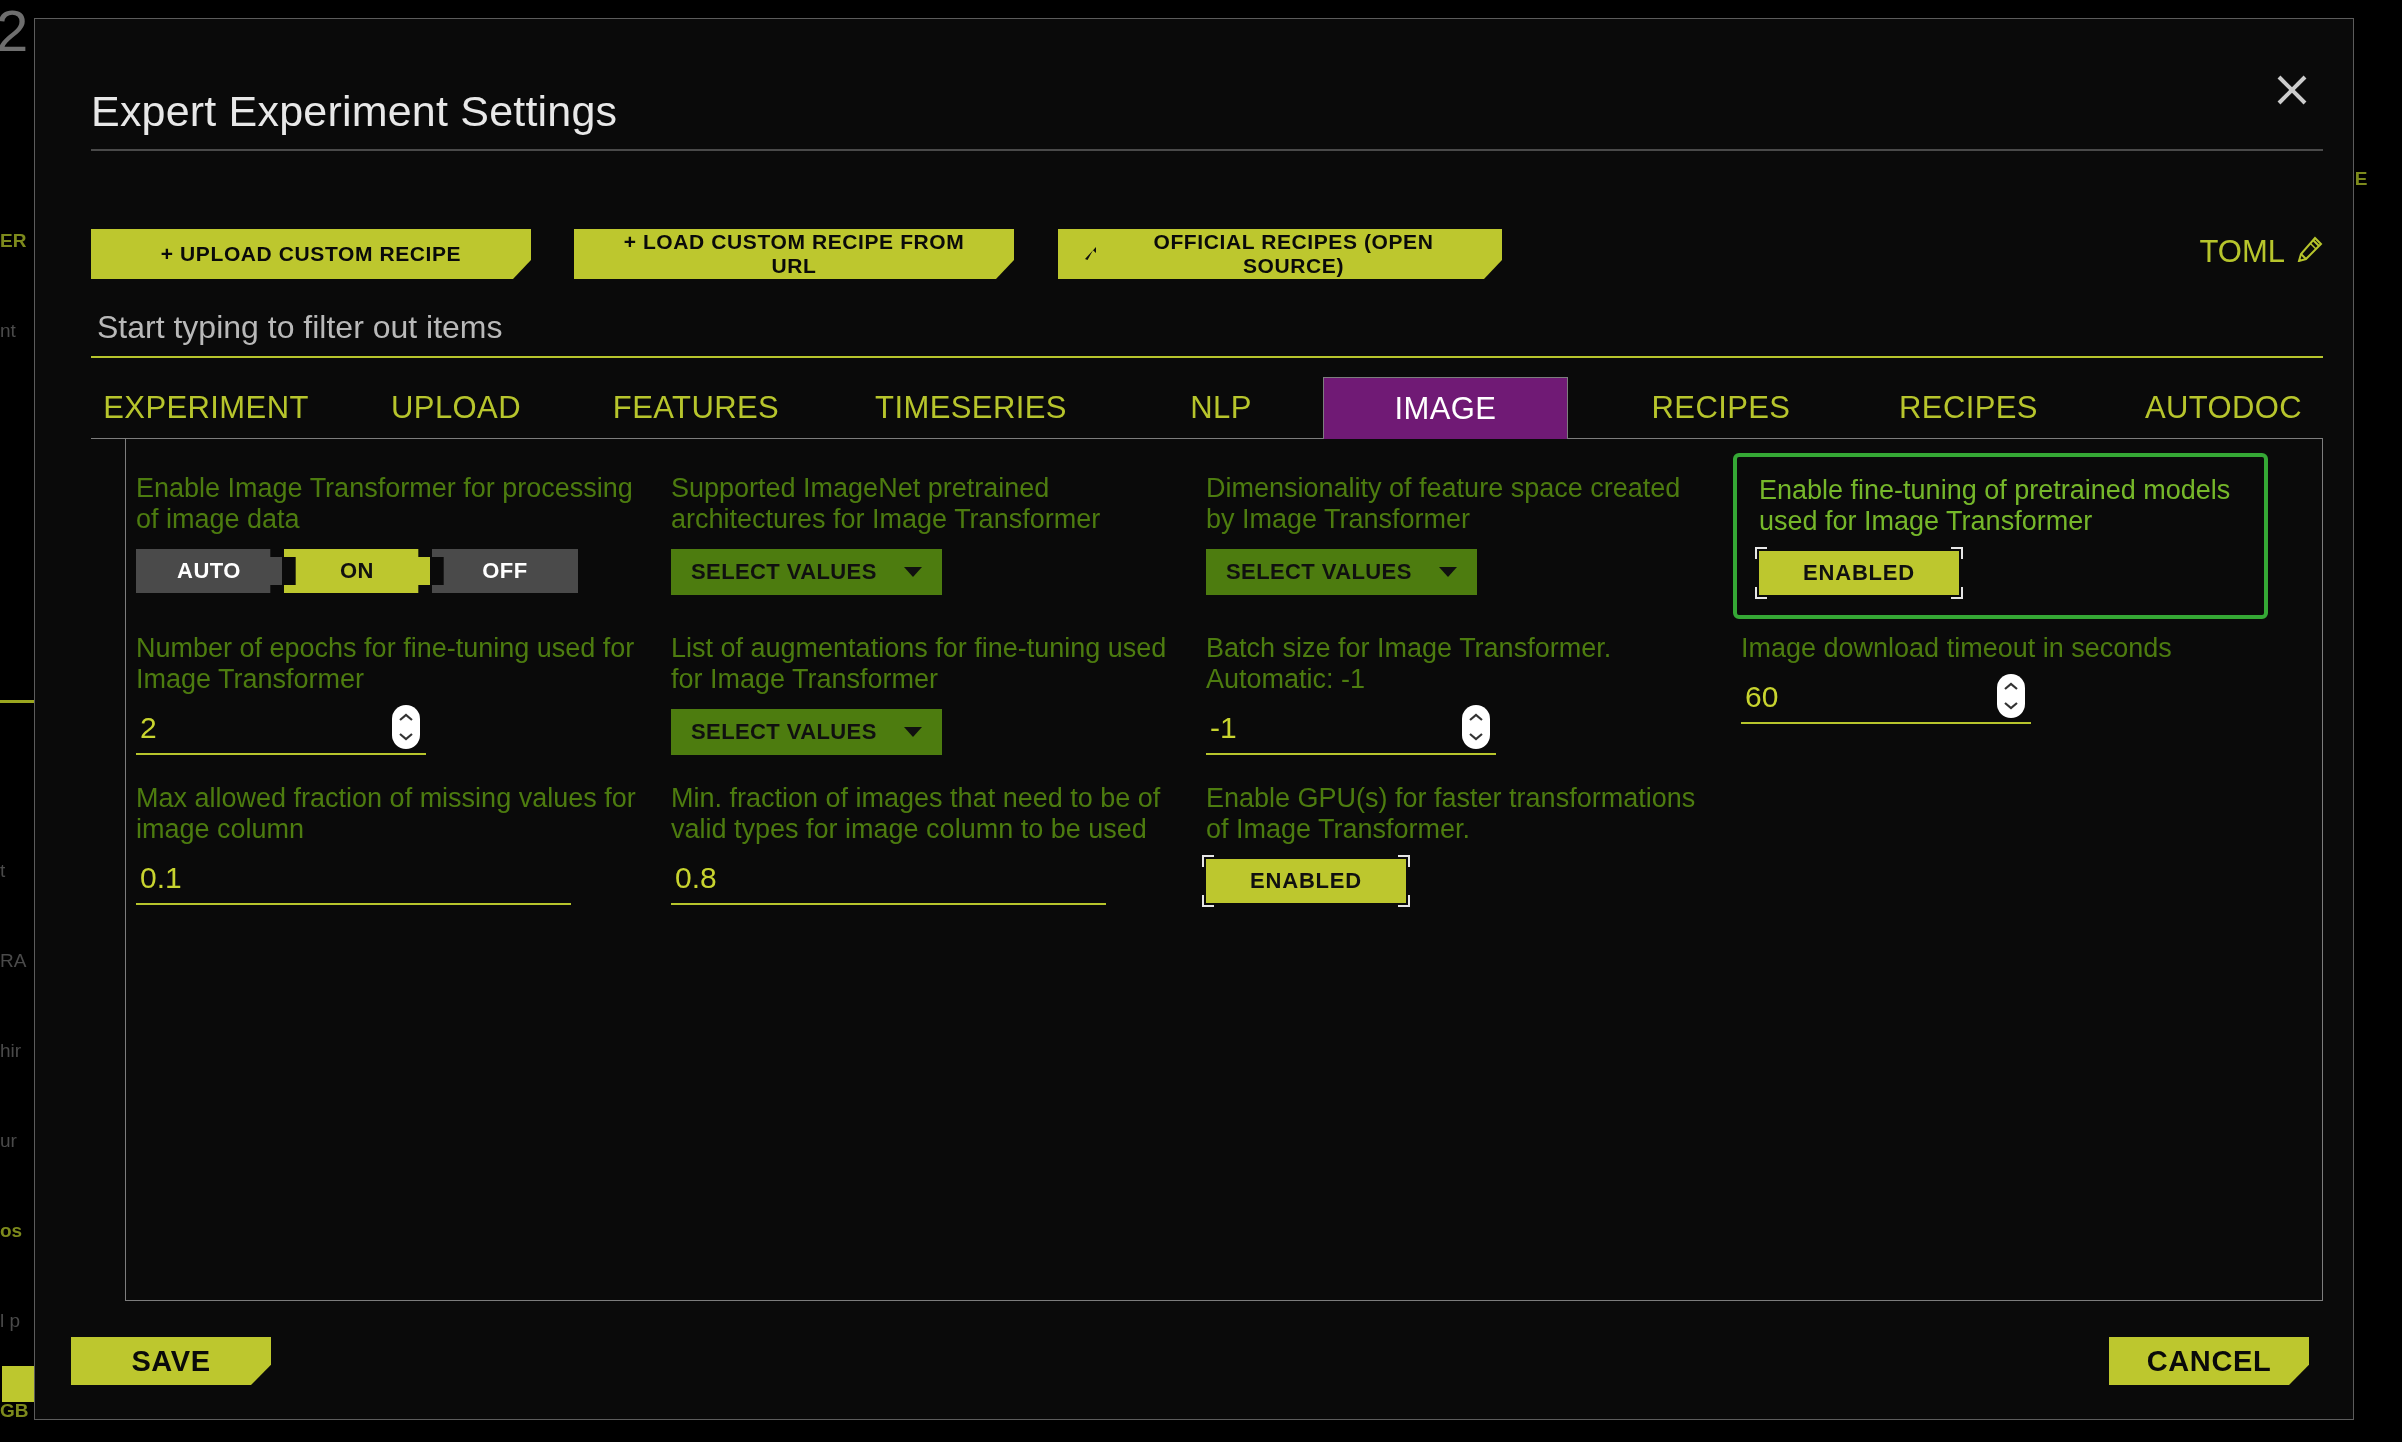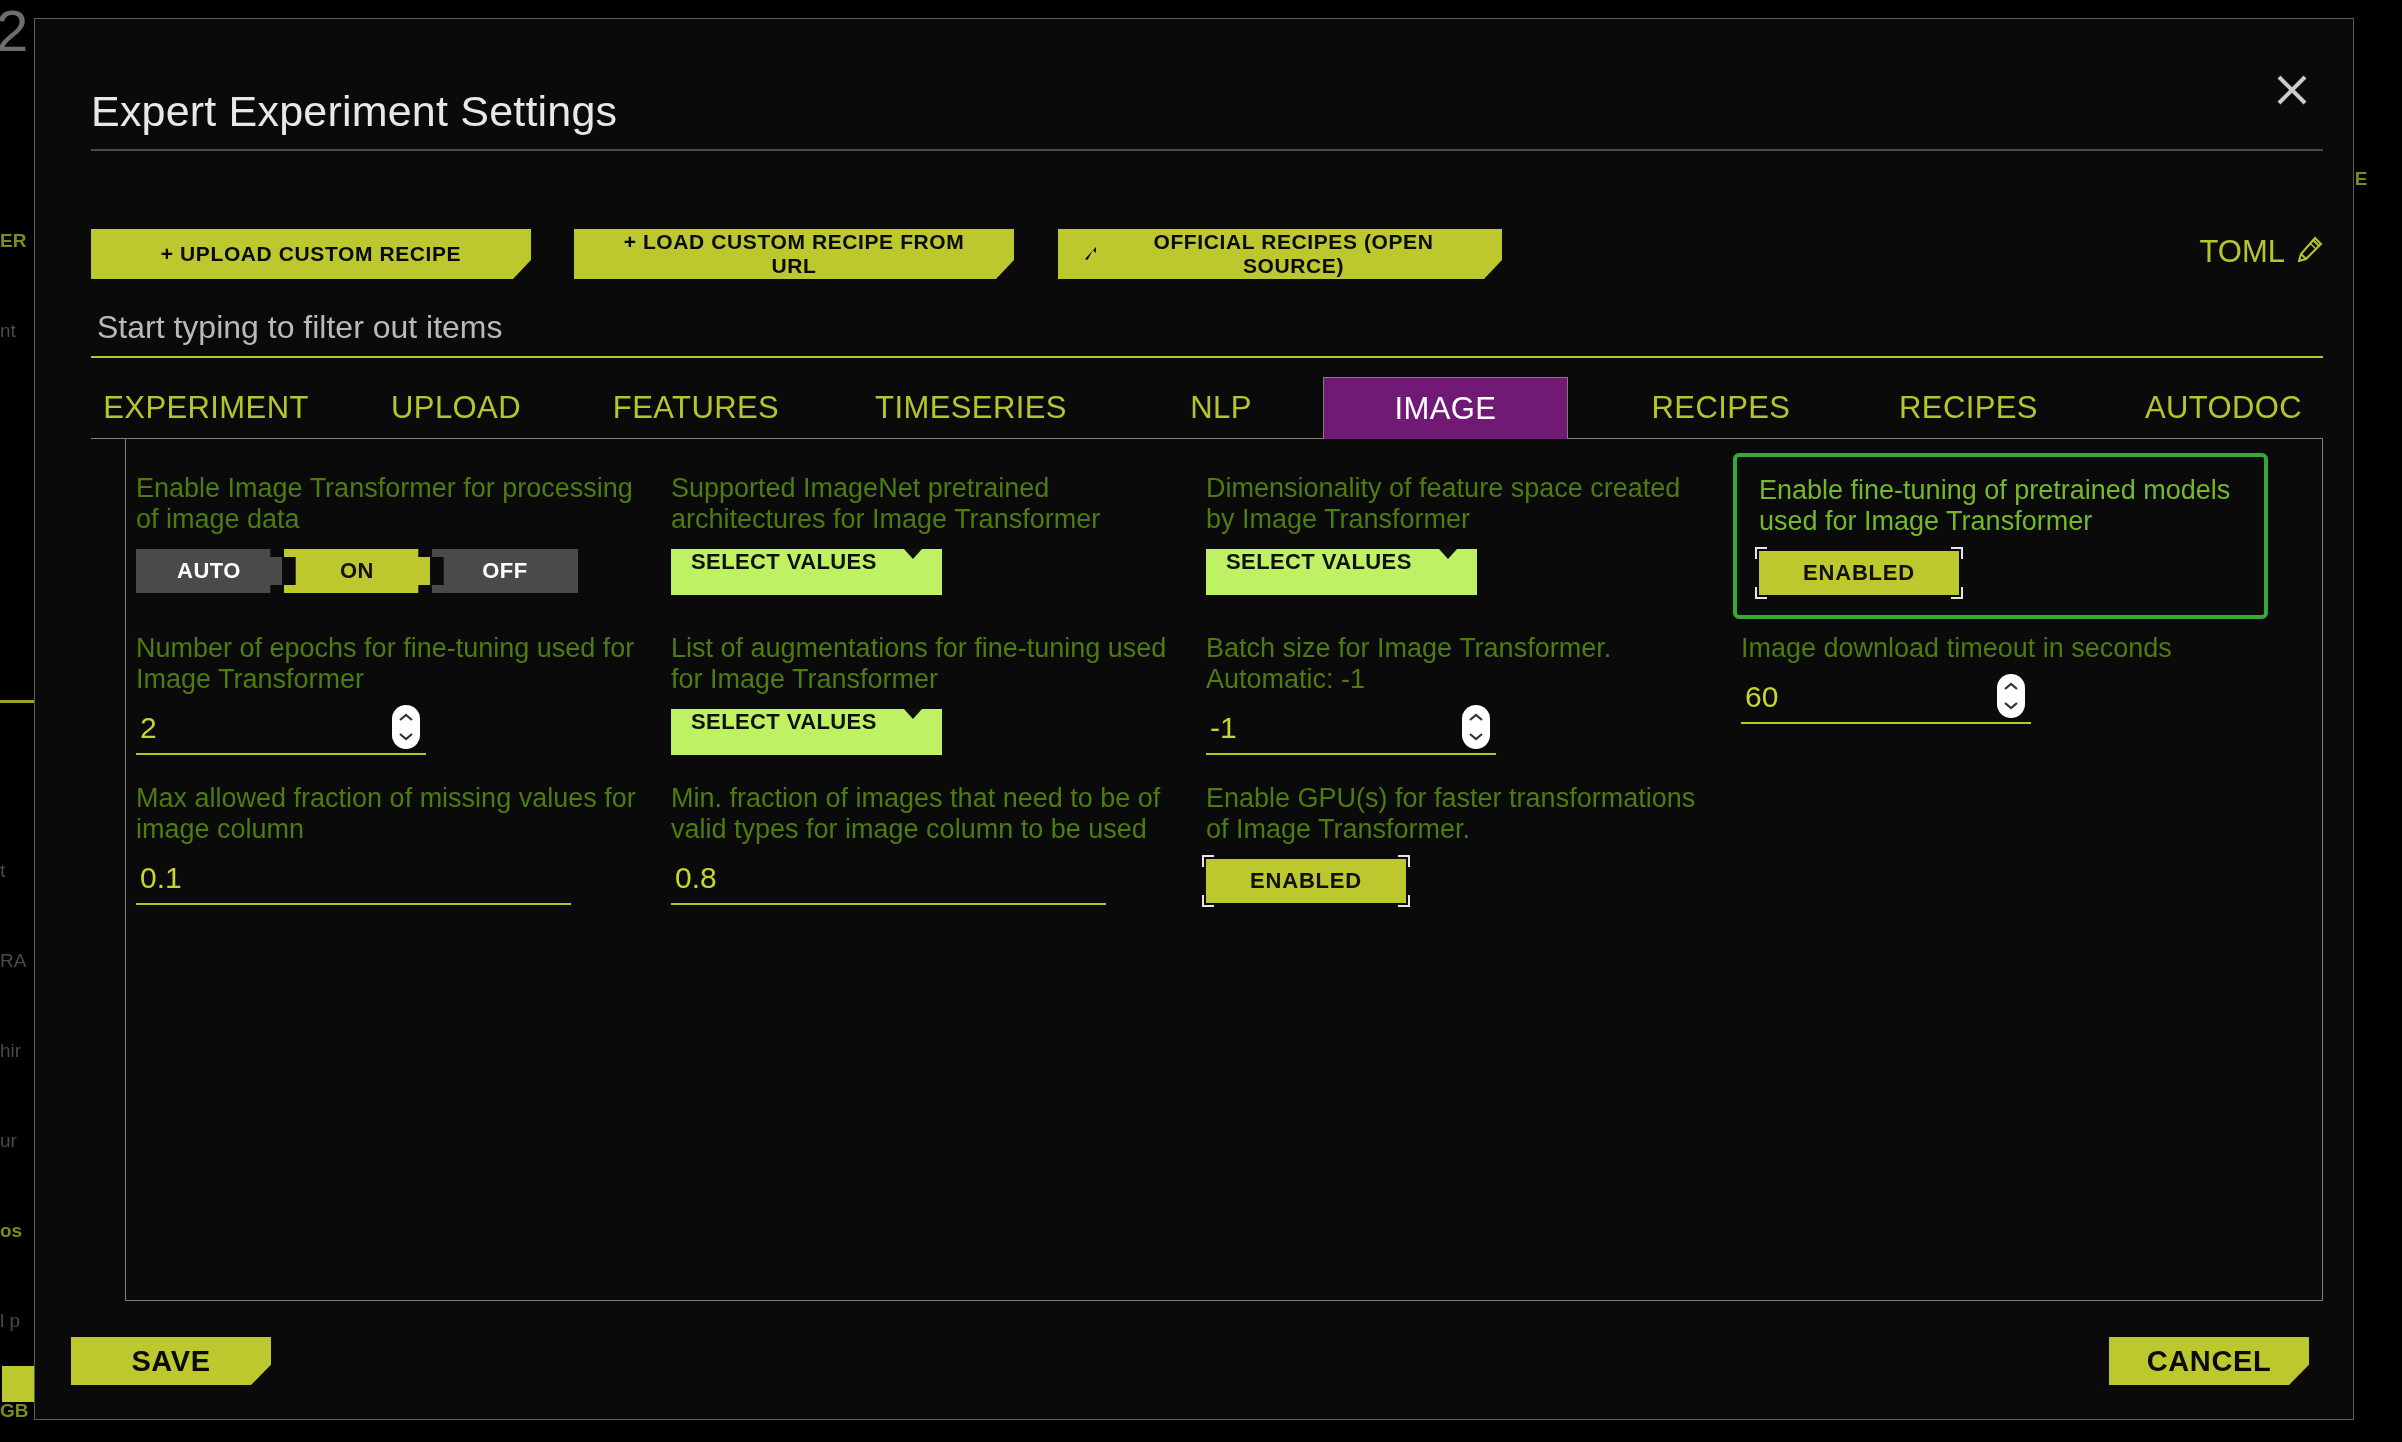--- a/index.html
+++ b/index.html
@@ -256,22 +256,23 @@
                        0% 100%, 0% 82%, 8% 82%, 8% 18%, 0% 18%);
     margin-right: 2px;
   }
   .seg.first { clip-path: polygon(0% 0%, 92% 0%, 92% 18%, 100% 18%, 100% 82%, 92% 82%, 92% 100%, 0% 100%); }
   .seg.last  { clip-path: polygon(0% 0%, 100% 0%, 100% 100%, 0% 100%, 0% 82%, 8% 82%, 8% 18%, 0% 18%); }
   .seg.on { background: #bdc72e; color: #101010; }
 
   
   .btn-select {
     display: inline-flex;
+    align-items: center;
     gap: 27px;
-    background: #bef264;
+    background: #4d7c0f;
     color: #101010;
     font-size: 22px;
     font-weight: bold;
     letter-spacing: 0.4px;
     height: 46px;
     padding: 0 20px;
     border: none;
     cursor: pointer;
     font-family: "Liberation Sans", sans-serif;
   }

